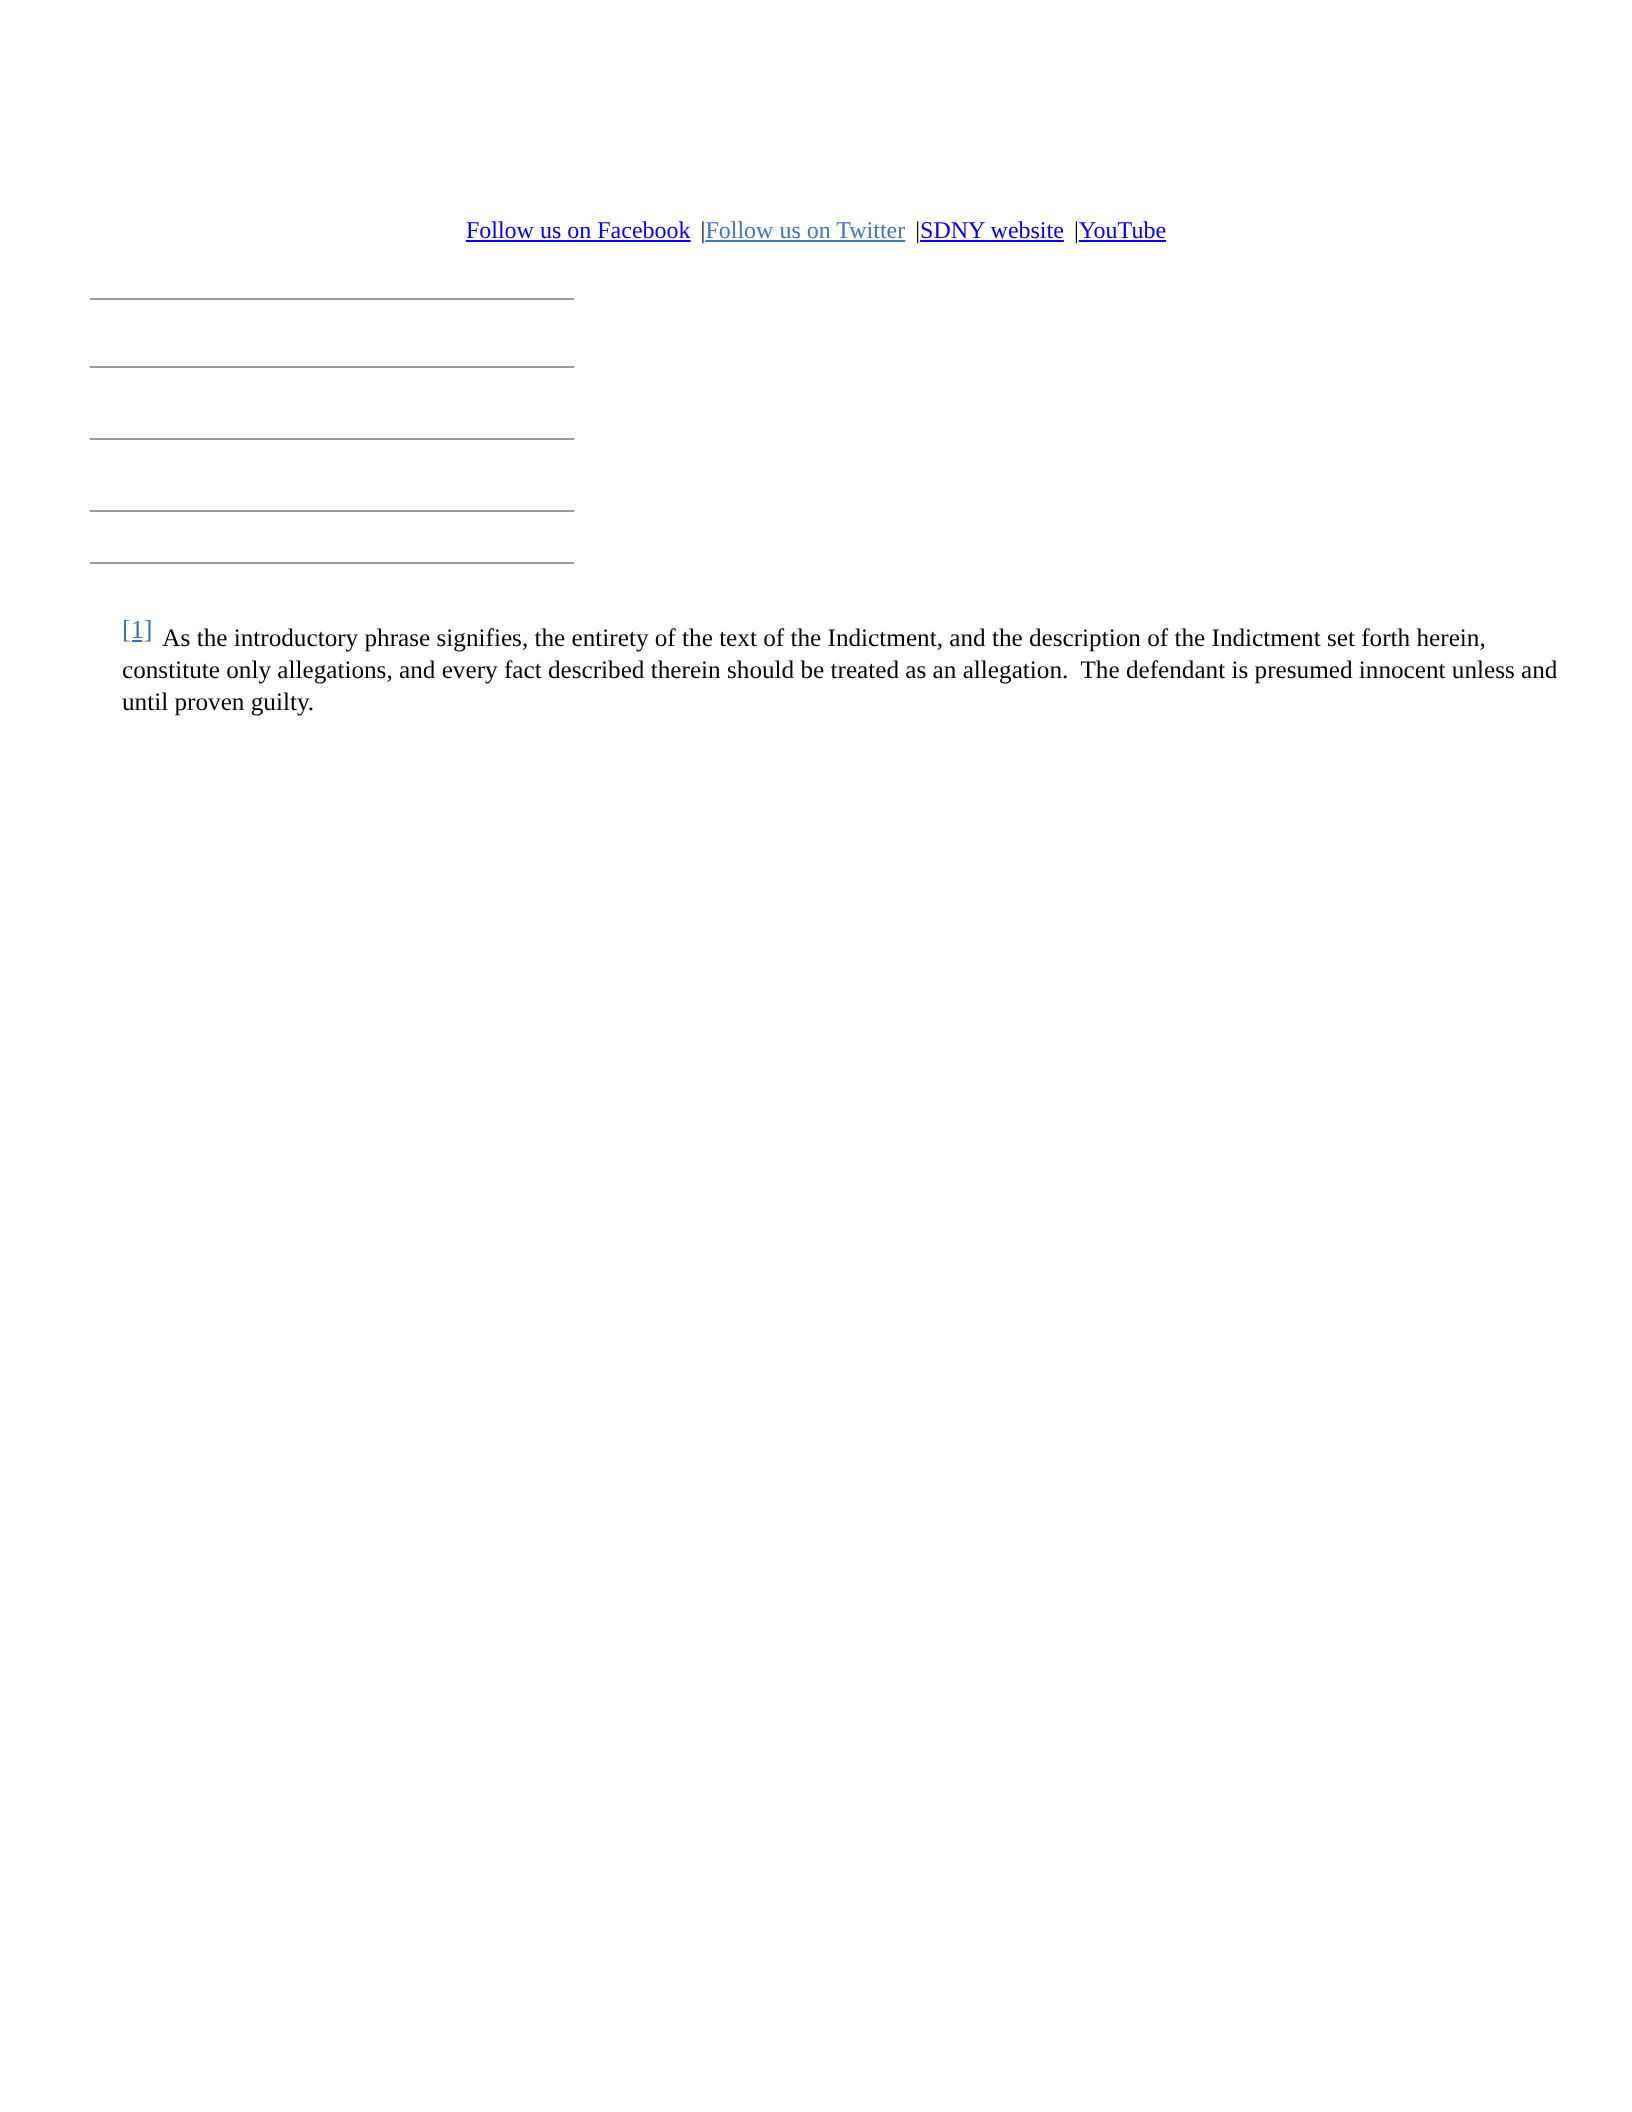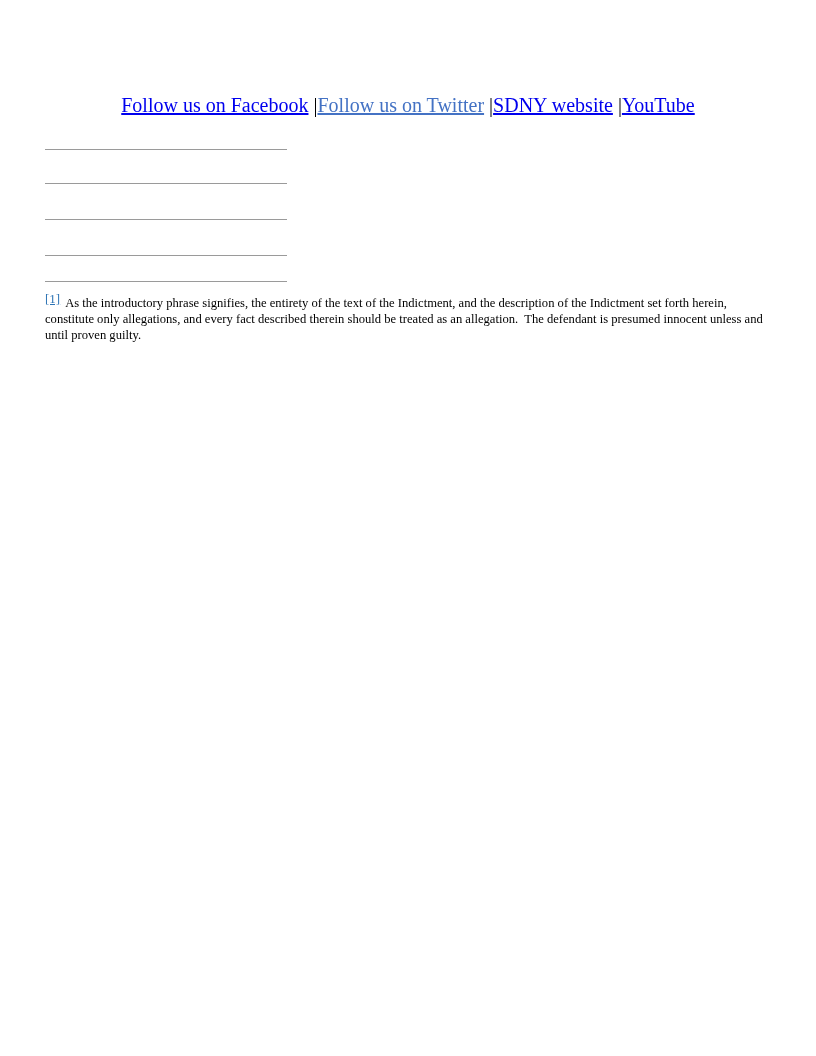--- a/index.html
+++ b/index.html
@@ -11,25 +11,25 @@
     position: relative;
     width: 816px;
     height: 1056px;
     background: #ffffff;
     font-family: "Liberation Serif", serif;
     overflow: hidden;
   }
   
   .social {
     position: absolute;
-    top: 72px;
+    top: 82px;
     left: 0;
     width: 816px;
     text-align: center;
-    font-size: 20px;
+    font-size: 12px;
     line-height: 19px;
     white-space: nowrap;
     margin-top: 24px;
   }
   .social a {
     text-decoration: underline;
     cursor: pointer;
   }
   .link-dark  { color: #0000ee; }
   .link-light { color: #4472c4; }
@@ -47,21 +47,21 @@
   }
   
   .footnote {
     position: absolute;
     left: 45px;
     top: 291px;
     width: 727px;
     font-size: 12.6px;
     line-height: 16px;
     color: #000000;
-    margin: 0;
+    margin: 16px;
   }
   .fnref {
     color: #2e74b5;
     text-decoration: underline;
     font-size: 13px;
     vertical-align: 4px;
     margin-right: 5px;
     cursor: pointer;
   }
 </style>

